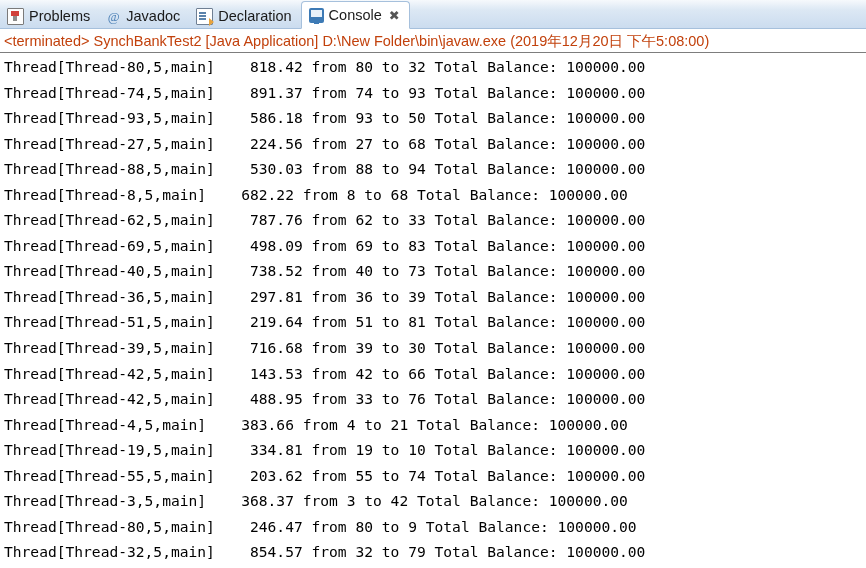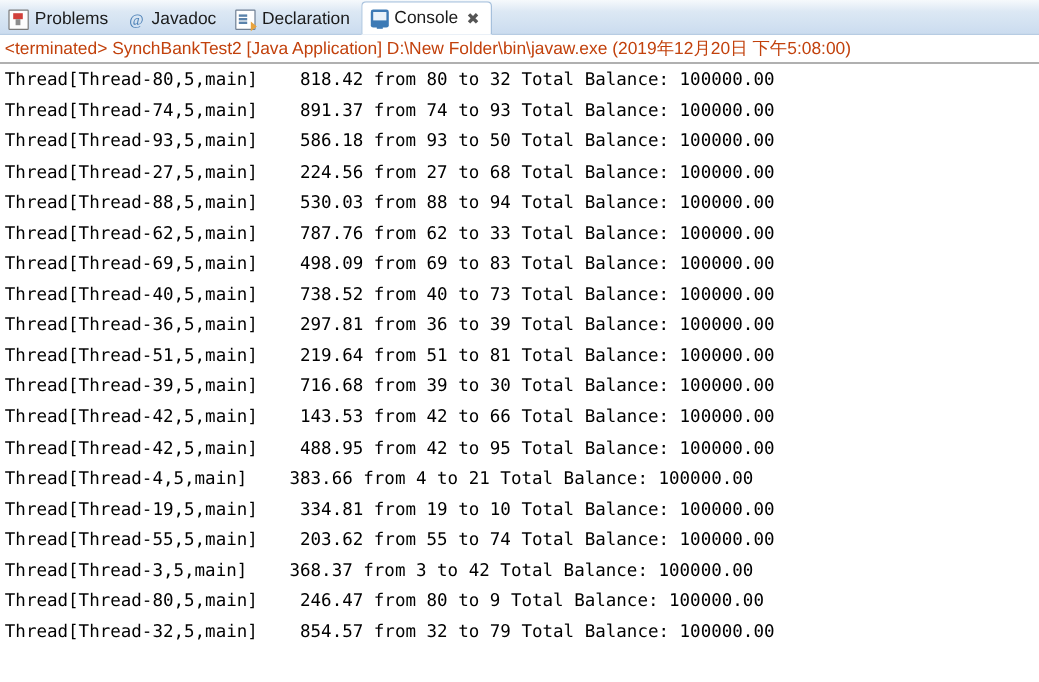--- a/index.html
+++ b/index.html
@@ -212,28 +212,29 @@
   </div>
 
   <div class="launch-line">&lt;terminated&gt; SynchBankTest2 [Java Application] D:\New Folder\bin\javaw.exe (2019年12月20日 下午5:08:00)</div>
 
   <div class="console" id="console-output">
       <div class="console-line">Thread[Thread-80,5,main]    818.42 from 80 to 32 Total Balance: 100000.00</div>
       <div class="console-line">Thread[Thread-74,5,main]    891.37 from 74 to 93 Total Balance: 100000.00</div>
       <div class="console-line">Thread[Thread-93,5,main]    586.18 from 93 to 50 Total Balance: 100000.00</div>
       <div class="console-line">Thread[Thread-27,5,main]    224.56 from 27 to 68 Total Balance: 100000.00</div>
       <div class="console-line">Thread[Thread-88,5,main]    530.03 from 88 to 94 Total Balance: 100000.00</div>
+      <div class="console-line">Thread[Thread-8,5,main]    682.22 from 8 to 68 Total Balance: 100000.00</div>
       <div class="console-line">Thread[Thread-62,5,main]    787.76 from 62 to 33 Total Balance: 100000.00</div>
       <div class="console-line">Thread[Thread-69,5,main]    498.09 from 69 to 83 Total Balance: 100000.00</div>
       <div class="console-line">Thread[Thread-40,5,main]    738.52 from 40 to 73 Total Balance: 100000.00</div>
       <div class="console-line">Thread[Thread-36,5,main]    297.81 from 36 to 39 Total Balance: 100000.00</div>
       <div class="console-line">Thread[Thread-51,5,main]    219.64 from 51 to 81 Total Balance: 100000.00</div>
       <div class="console-line">Thread[Thread-39,5,main]    716.68 from 39 to 30 Total Balance: 100000.00</div>
       <div class="console-line">Thread[Thread-42,5,main]    143.53 from 42 to 66 Total Balance: 100000.00</div>
-      <div class="console-line">Thread[Thread-42,5,main]    488.95 from 42 to 95 Total Balance: 100000.00</div>
+      <div class="console-line">Thread[Thread-42,5,main]    488.95 from 33 to 76 Total Balance: 100000.00</div>
       <div class="console-line">Thread[Thread-4,5,main]    383.66 from 4 to 21 Total Balance: 100000.00</div>
       <div class="console-line">Thread[Thread-19,5,main]    334.81 from 19 to 10 Total Balance: 100000.00</div>
       <div class="console-line">Thread[Thread-55,5,main]    203.62 from 55 to 74 Total Balance: 100000.00</div>
       <div class="console-line">Thread[Thread-3,5,main]    368.37 from 3 to 42 Total Balance: 100000.00</div>
       <div class="console-line">Thread[Thread-80,5,main]    246.47 from 80 to 9 Total Balance: 100000.00</div>
       <div class="console-line">Thread[Thread-32,5,main]    854.57 from 32 to 79 Total Balance: 100000.00</div>
     </div>
 
 </div>
 

